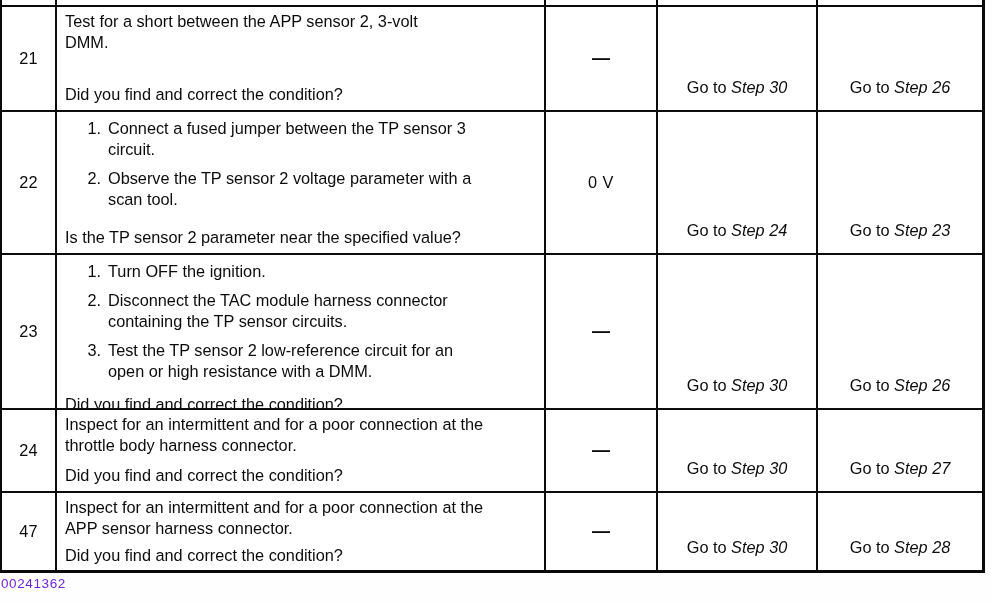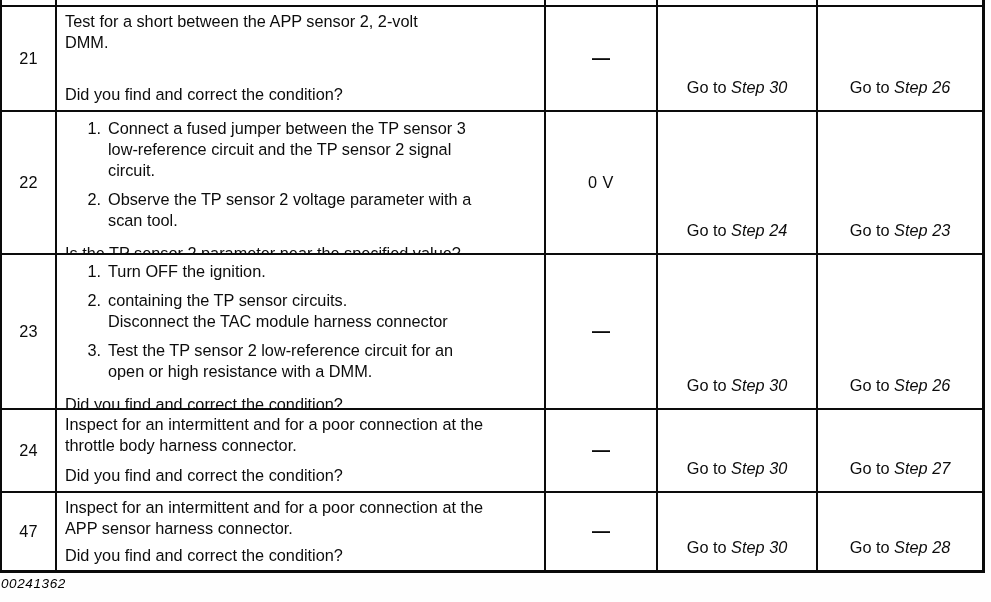--- a/index.html
+++ b/index.html
@@ -35,21 +35,21 @@
   .li-num{text-align:right;}
   .question{margin-top:4px;white-space:nowrap;}
   .c-value{display:flex;align-items:center;justify-content:center;font-size:16.3px;}
   .value-text{letter-spacing:0.5px;}
   .value-dash{font-size:18px;font-weight:bold;letter-spacing:0;}
   .c-yes,.c-no{display:flex;align-items:flex-end;justify-content:center;
     padding-bottom:13px;font-size:16.3px;line-height:20px;}
   .goto{white-space:nowrap;}
   .goto i{font-style:italic;}
   .footer-code{
-    position:absolute;left:1px;top:576px;font-size:13.5px;letter-spacing:0.6px;color:#000000;font-style:italic;
+    position:absolute;left:1px;top:576px;font-size:13.5px;letter-spacing:0.6px;color:#6d28d9;
   }
 </style>
 </head>
 <body>
 
 <div class="page">
 
   <div class="doc-table">
     <div class="stub-row grid-cols">
       <div class="stub-cell"></div>
@@ -59,21 +59,21 @@
       <div class="stub-cell last"></div>
     </div>
     <div id="rows">
   <div class="row grid-cols first" style="height: 103px;">
     <div class="cell c-step">
       <span class="step-num">21</span>
     </div>
     <div class="cell c-action">
       <div class="action-body">
               <div class="para">
-                <div class="line">Test for a short between the APP sensor 2, 2-volt</div>
+                <div class="line">Test for a short between the APP sensor 2, 3-volt</div>
                 <div class="line">DMM.</div>
               </div>
             </div>
       <div class="question">Did you find and correct the condition?</div>
     </div>
     <div class="cell c-value">
       <span class="value-text value-dash">—</span>
     </div>
     <div class="cell c-yes">
       <span class="goto"><span>Go to</span> <i>Step 30</i></span>
@@ -86,21 +86,20 @@
   <div class="row grid-cols" style="height: 143px;">
     <div class="cell c-step">
       <span class="step-num">22</span>
     </div>
     <div class="cell c-action">
       <div class="action-body">
               <div class="list-item">
                 <div class="li-num">1.</div>
                 <div class="li-lines">
                   <div class="line">Connect a fused jumper between the TP sensor 3</div>
-                  <div class="line">low-reference circuit and the TP sensor 2 signal</div>
                   <div class="line">circuit.</div>
                 </div>
               </div>
               <div class="list-item">
                 <div class="li-num">2.</div>
                 <div class="li-lines">
                   <div class="line">Observe the TP sensor 2 voltage parameter with a</div>
                   <div class="line">scan tool.</div>
                 </div>
               </div>
@@ -126,22 +125,22 @@
       <div class="action-body">
               <div class="list-item">
                 <div class="li-num">1.</div>
                 <div class="li-lines">
                   <div class="line">Turn OFF the ignition.</div>
                 </div>
               </div>
               <div class="list-item">
                 <div class="li-num">2.</div>
                 <div class="li-lines">
+                  <div class="line">Disconnect the TAC module harness connector</div>
                   <div class="line">containing the TP sensor circuits.</div>
-                  <div class="line">Disconnect the TAC module harness connector</div>
                 </div>
               </div>
               <div class="list-item">
                 <div class="li-num">3.</div>
                 <div class="li-lines">
                   <div class="line">Test the TP sensor 2 low-reference circuit for an</div>
                   <div class="line">open or high resistance with a DMM.</div>
                 </div>
               </div>
             </div>

